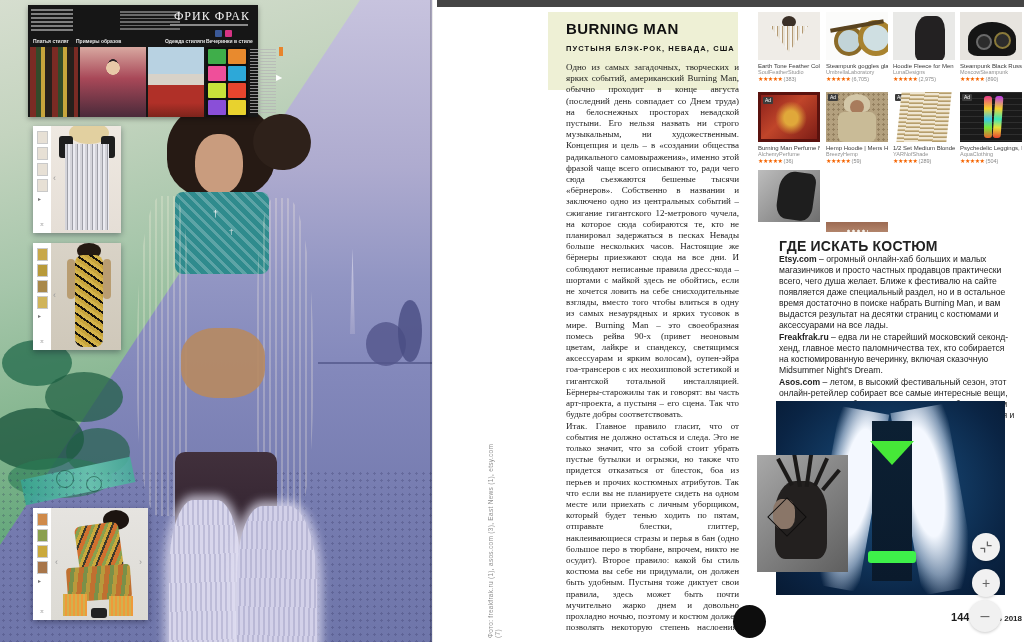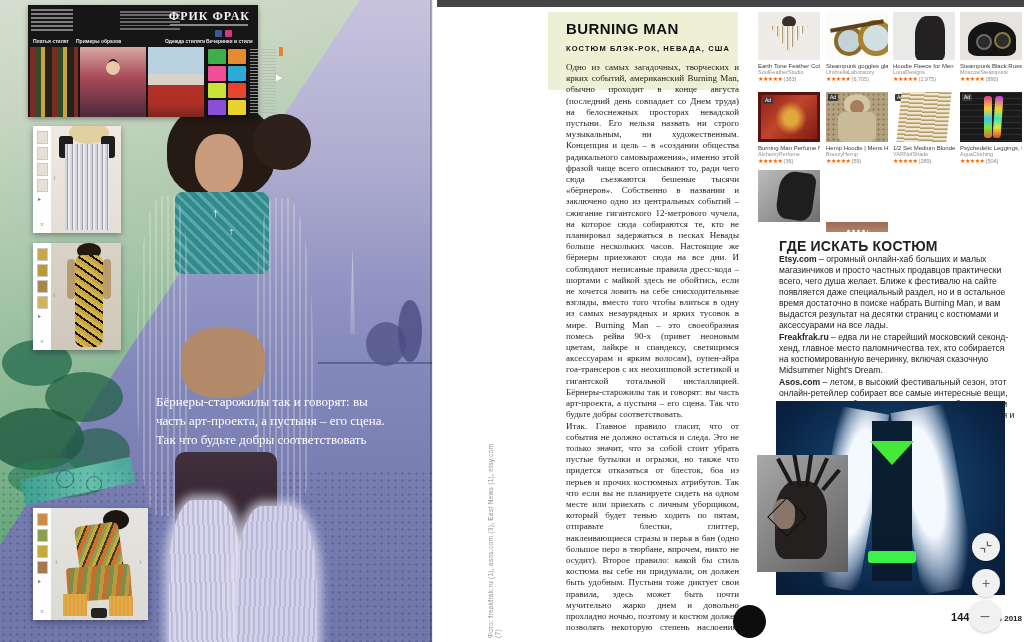--- a/index.html
+++ b/index.html
@@ -23,21 +23,21 @@
       background:linear-gradient(90deg,#38a391,#6cc7b4 60%,#49ab9b);opacity:.9;}
 
   
   .fig{pointer-events:none;}
   .fuzzy{box-shadow:0 0 10px 5px rgba(225,223,242,.75);}
 
   
   .ff{left:28px;top:5px;width:230px;height:112px;background:#161616;box-shadow:0 2px 5px rgba(0,0,0,.35);}
   .ff-menu{left:3px;top:4px;width:42px;height:24px;
       background:repeating-linear-gradient(180deg,#9a9a9a 0 2px,transparent 2px 4px);opacity:.8;}
-  .ff-logo{right:8px;top:4px;color:#f2f2f2;font-family:"Liberation Serif",serif;font-weight:bold;
+  .ff-logo{right:8px;top:4px;color:#f2f2f2;font-family:"Liberation Serif",serif;font-weight:normal;
       font-size:12px;letter-spacing:1px;}
   .ff-tag{right:10px;top:19px;width:78px;height:2px;background:#8a8a8a;}
   .ff-soc{width:7px;height:7px;border-radius:1px;top:25px;}
   .ff-nav{top:33px;color:#e8e8e8;font-size:5px;font-weight:bold;white-space:nowrap;}
   .ff-ph{top:42px;height:70px;}
   .ff-text{left:222px;top:44px;width:26px;height:66px;
       background:repeating-linear-gradient(180deg,#b5b5b5 0 1px,transparent 1px 3px);opacity:.75;}
   .ff-arrow{left:248px;top:68px;color:#fff;font-size:8px;}
   .ff-nub{left:251px;top:42px;width:4px;height:9px;background:#e8842c;}
   .shirtgrid{display:grid;grid-template-columns:1fr 1fr;grid-auto-rows:1fr;gap:2px;background:#101010;padding:2px;box-sizing:border-box;}
@@ -129,21 +129,20 @@
       <div class="abs" style="left:94px;top:128px;width:7px;height:10px;color:#e8e8e8;font-size:8px;line-height:8px">†</div>
       <div class="abs" style="left:2px;top:96px;width:52px;height:320px;background:linear-gradient(180deg,#a4805a,#8c6a46 60%,#7a5c3e);border-radius:46% 30% 30% 40%;background-image:repeating-linear-gradient(90deg,rgba(255,245,225,.25) 0 2px,transparent 2px 6px)"></div>
       <div class="abs" style="left:122px;top:98px;width:56px;height:330px;background:linear-gradient(180deg,#a4805a,#8c6a46 60%,#7a5c3e);border-radius:30% 46% 40% 30%;background-image:repeating-linear-gradient(90deg,rgba(255,245,225,.25) 0 2px,transparent 2px 6px)"></div>
       <div class="abs" style="left:46px;top:228px;width:84px;height:70px;background:#b78a60;border-radius:40%;opacity:.9"></div>
       <div class="abs" style="left:40px;top:352px;width:102px;height:112px;background:linear-gradient(180deg,#41303c,#2d1f2b);border-radius:10px 10px 18px 18px"></div>
       <div class="abs fuzzy" style="left:34px;top:400px;width:72px;height:212px;background:#d8d6ec;border-radius:34% 34% 28% 28%;background-image:repeating-linear-gradient(88deg,rgba(120,120,165,.28) 0 2px,transparent 2px 5px)"></div>
       <div class="abs fuzzy" style="left:102px;top:406px;width:80px;height:216px;background:#d3d1e9;border-radius:32% 36% 28% 28%;background-image:repeating-linear-gradient(92deg,rgba(120,120,165,.28) 0 2px,transparent 2px 5px)"></div>
 
     </div>
 
-    <div class="abs" style="left:156px;top:392px;width:236px;color:#fff;font-family:'Liberation Serif',serif;font-size:13px;line-height:19px">Бёрнеры-старожилы так и говорят: вы часть арт-проекта, а пустыня – его сцена. Так что будьте добры соответствовать</div>
 
     <div class="abs ff">
       <div class="abs ff-menu"></div>
       <div class="abs" style="left:92px;top:6px;width:60px;height:20px;background:repeating-linear-gradient(180deg,#8f8f8f 0 1.5px,transparent 1.5px 3.5px);opacity:.7"></div>
       <div class="abs ff-logo">ФРИК ФРАК</div>
       <div class="abs ff-tag"></div>
       <div class="abs ff-soc" style="right:36px;background:#3b5998"></div>
       <div class="abs ff-soc" style="right:26px;background:#d63384"></div>
       <div class="abs ff-nav" style="left:5px">Платья стиляг</div>
       <div class="abs ff-nav" style="left:48px">Примеры образов</div>
@@ -225,21 +224,21 @@
     </div>
   </div>
 
   <div class="abs rp"></div>
   <div class="abs gutter"></div>
   <div class="abs topbar"></div>
   <div class="abs yellow"></div>
 
   <div class="abs article">
     <div class="a-title">BURNING MAN</div>
-    <div class="a-sub">КОСТЮМ БЛЭК-РОК, НЕВАДА, США</div>
+    <div class="a-sub">ПУСТЫНЯ БЛЭК-РОК, НЕВАДА, США</div>
     <div class="a-body">
       <p>Одно из самых загадочных, творческих и ярких событий, американский Burning Man, обычно проходит в конце августа (последний день совпадает со Днем труда) на белоснежных просторах невадской пустыни. Его нельзя назвать ни строго музыкальным, ни художественным. Концепция и цель – в «создании общества радикального самовыражения», именно этой фразой чаще всего описывают то, ради чего сюда съезжаются бешеные тысячи «бёрнеров». Собственно в названии и заключено одно из центральных событий – сжигание гигантского 12-метрового чучела, на которое сюда собираются те, кто не планировал задержаться в песках Невады больше нескольких часов. Настоящие же бёрнеры приезжают сюда на все дни. И соблюдают неписаные правила дресс-кода – шортами с майкой здесь не обойтись, если не хочется ловить на себе снисходительные взгляды, вместо того чтобы влиться в одну из самых незаурядных и ярких тусовок в мире. Burning Man – это своеобразная помесь рейва 90-х (привет неоновым цветам, лайкре и спандексу, светящимся аксессуарам и ярким волосам), оупен-эйра гоа-трансеров с их неохипповой эстетикой и гигантской тотальной инсталляцией. Бёрнеры-старожилы так и говорят: вы часть арт-проекта, а пустыня – его сцена. Так что будьте добры соответствовать.</p>
       <p>Итак. Главное правило гласит, что от события не должно остаться и следа. Это не только значит, что за собой стоит убрать пустые бутылки и огрызки, но также что придется отказаться от блесток, боа из перьев и прочих костюмных атрибутов. Так что если вы не планируете сидеть на одном месте или приехать с личным уборщиком, который будет тенью ходить по пятам, отправьте блестки, глиттер, наклеивающиеся стразы и перья в бан (одно большое перо в тюрбане, впрочем, никто не осудит). Второе правило: какой бы стиль костюма вы себе ни придумали, он должен быть удобным. Пустыня тоже диктует свои правила, здесь может быть почти мучительно жарко днем и довольно прохладно ночью, поэтому и костюм должен позволять некоторую степень наслоения. Дедов бушлат вряд ли будет кстати.</p>
 
     </div>
   </div>
   <div class="abs credit">Фото: freakfrak.ru (1), asos.com (3), East News (1), etsy.com (7)</div>
   <div class="abs blackdot"></div>
 
   <div class="abs" style="left:757px;top:7px;width:267px;height:225px;background:#fff;overflow:hidden">

